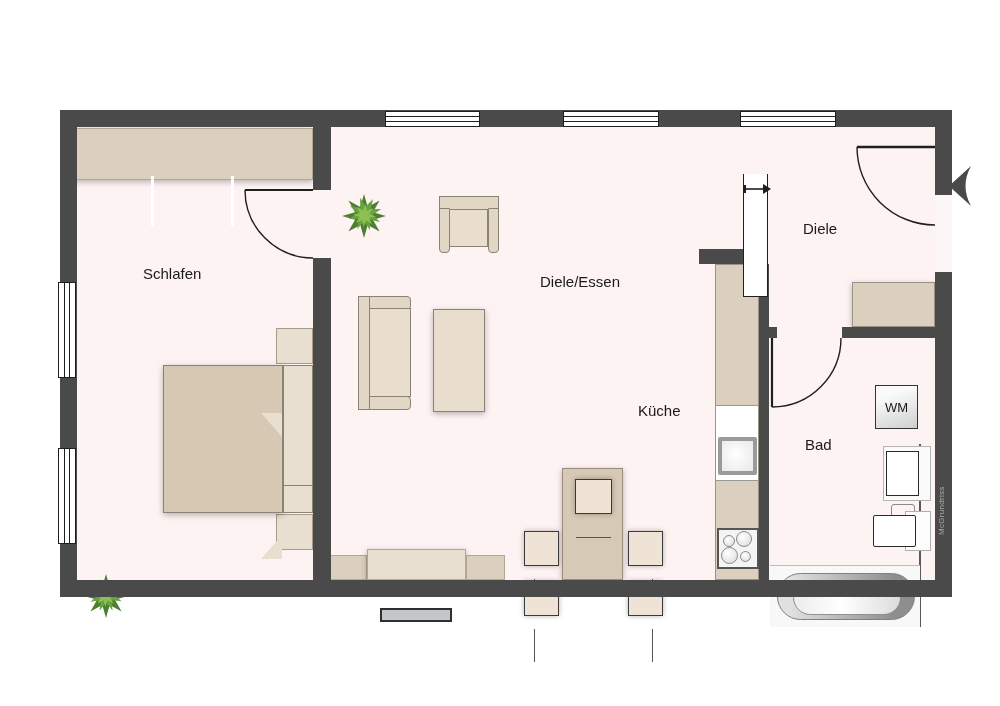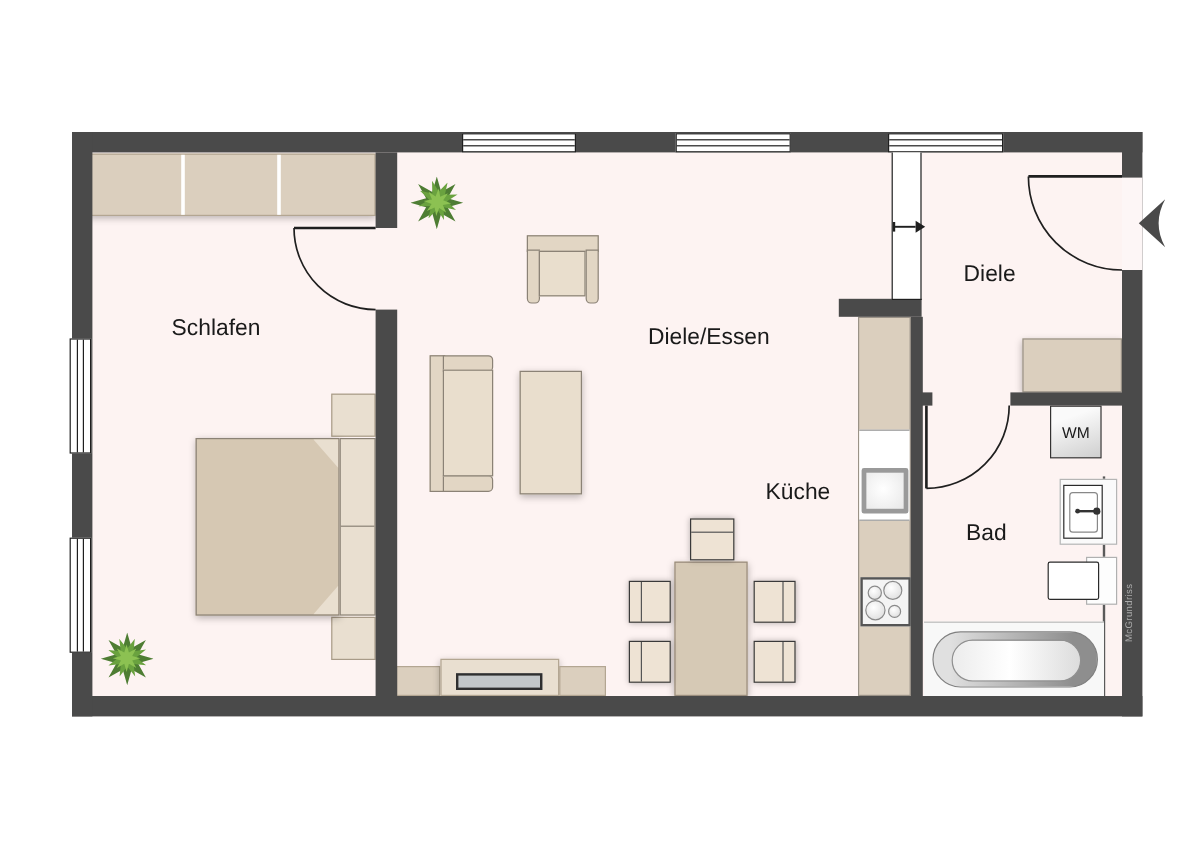--- a/index.html
+++ b/index.html
@@ -1,37 +1,37 @@
 <!DOCTYPE html>
 <html style="--wall: #4a4a4a; --floor: #fdf3f2; --line: #1f1f1f; --beige: #dbcfbe; --beige_light: #e9decd; --frame: #e2d6c4; --blanket: #d6c8b3; --pillow: #e9dfd0; --chair: #eee3d4; --table: #d6c9b5; --soft_border: #8b8276; --beige_border: #b3a692; --plant_dark: #4e7d33; --plant_mid: #6aa23f; --plant_light: #8cc152; --metal: #9a9a9a; --text: #1a1a1a; --watermark: #ababab;"><head>
 <meta charset="utf-8">
 <style>
   html,body{margin:0;padding:0;background:#fff;}
   #canvas{position:relative;width:1000px;height:706px;background:#fff;overflow:hidden;
           font-family:"Liberation Sans",sans-serif;}
-  .abs{position:absolute;}
+  .abs{position:absolute;margin-top:47px;}
   .wall{position:absolute;background:var(--wall);}
   .floor{position:absolute;background:var(--floor);}
   
   .win{position:absolute;background:#fff;border:1.5px solid var(--line);box-sizing:border-box;}
   .win-h::before,.win-h::after{content:"";position:absolute;left:0;right:0;height:1px;background:var(--line);}
   .win-h::before{top:31%;} .win-h::after{top:63%;}
   .win-v::before,.win-v::after{content:"";position:absolute;top:0;bottom:0;width:1px;background:var(--line);}
   .win-v::before{left:31%;} .win-v::after{left:63%;}
   
   .furn{position:absolute;box-sizing:border-box;border:1px solid var(--soft_border);}
   .beige{background:var(--beige);border-color:var(--beige_border);}
   .blight{background:var(--beige_light);}
   .frame{background:var(--frame);}
   .chairbox{background:var(--chair);border:1.6px solid #3a3a3a;box-shadow:0 0 5px rgba(0,0,0,.3);}
   .shadow{box-shadow:0 2px 6px rgba(0,0,0,.28);}
   .star{position:absolute;clip-path:polygon(100% 50%,70.3% 58.4%,85.4% 85.4%,58.4% 70.3%,50% 100%,
         41.6% 70.3%,14.6% 85.4%,29.7% 58.4%,0% 50%,29.7% 41.6%,14.6% 14.6%,41.6% 29.7%,
         50% 0%,58.4% 29.7%,85.4% 14.6%,70.3% 41.6%);}
-  .room-label{position:absolute;font-size:19px;color:var(--text);white-space:nowrap;line-height:16px;}
+  .room-label{position:absolute;font-size:15px;color:var(--text);white-space:nowrap;line-height:16px;}
   .burner{position:absolute;border:1px solid #8a8a8a;border-radius:50%;
           background:radial-gradient(circle at 40% 35%,#ffffff,#d9d9d9);box-sizing:border-box;}
   svg{position:absolute;left:0;top:0;}
 </style>
 </head>
 <body>
 
 <div id="canvas">
 
   <div class="floor" style="left:60px;top:110px;width:892px;height:487px;"></div>

